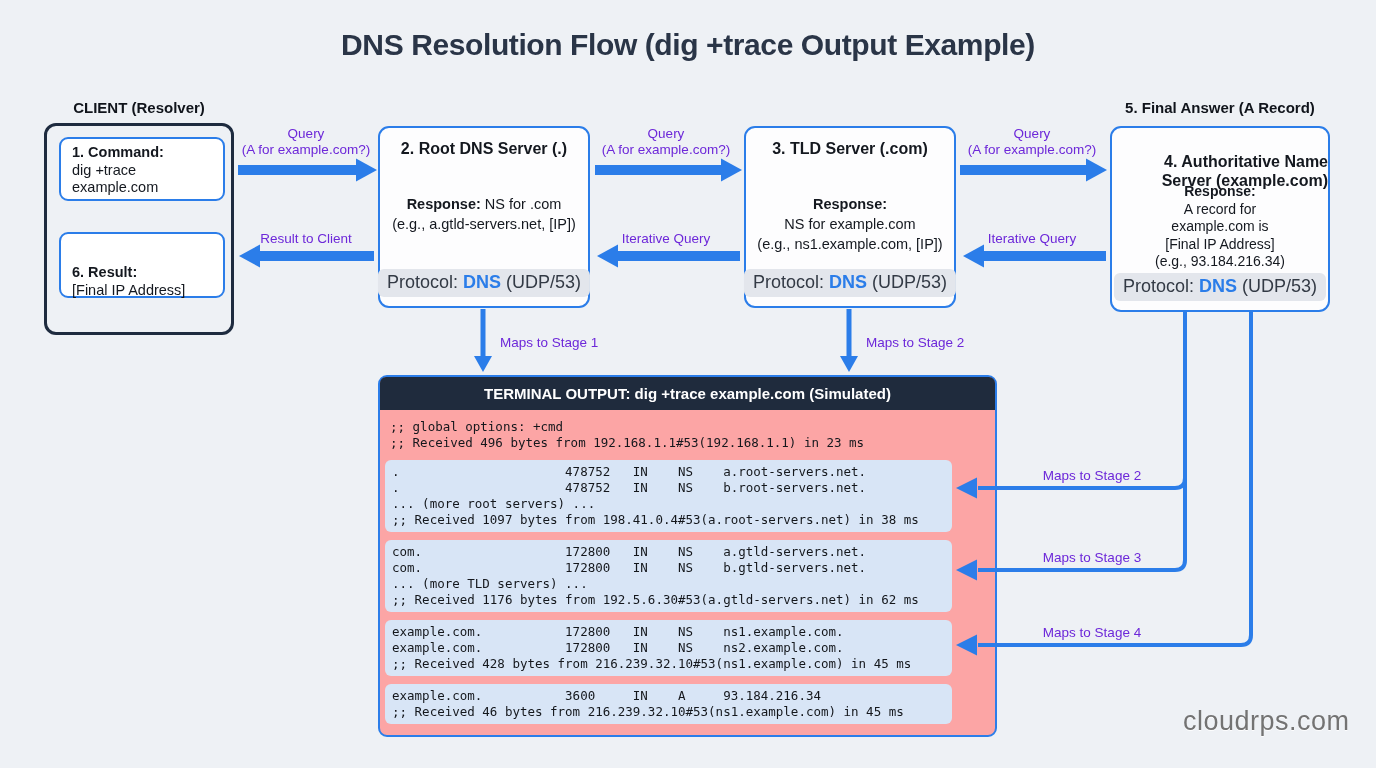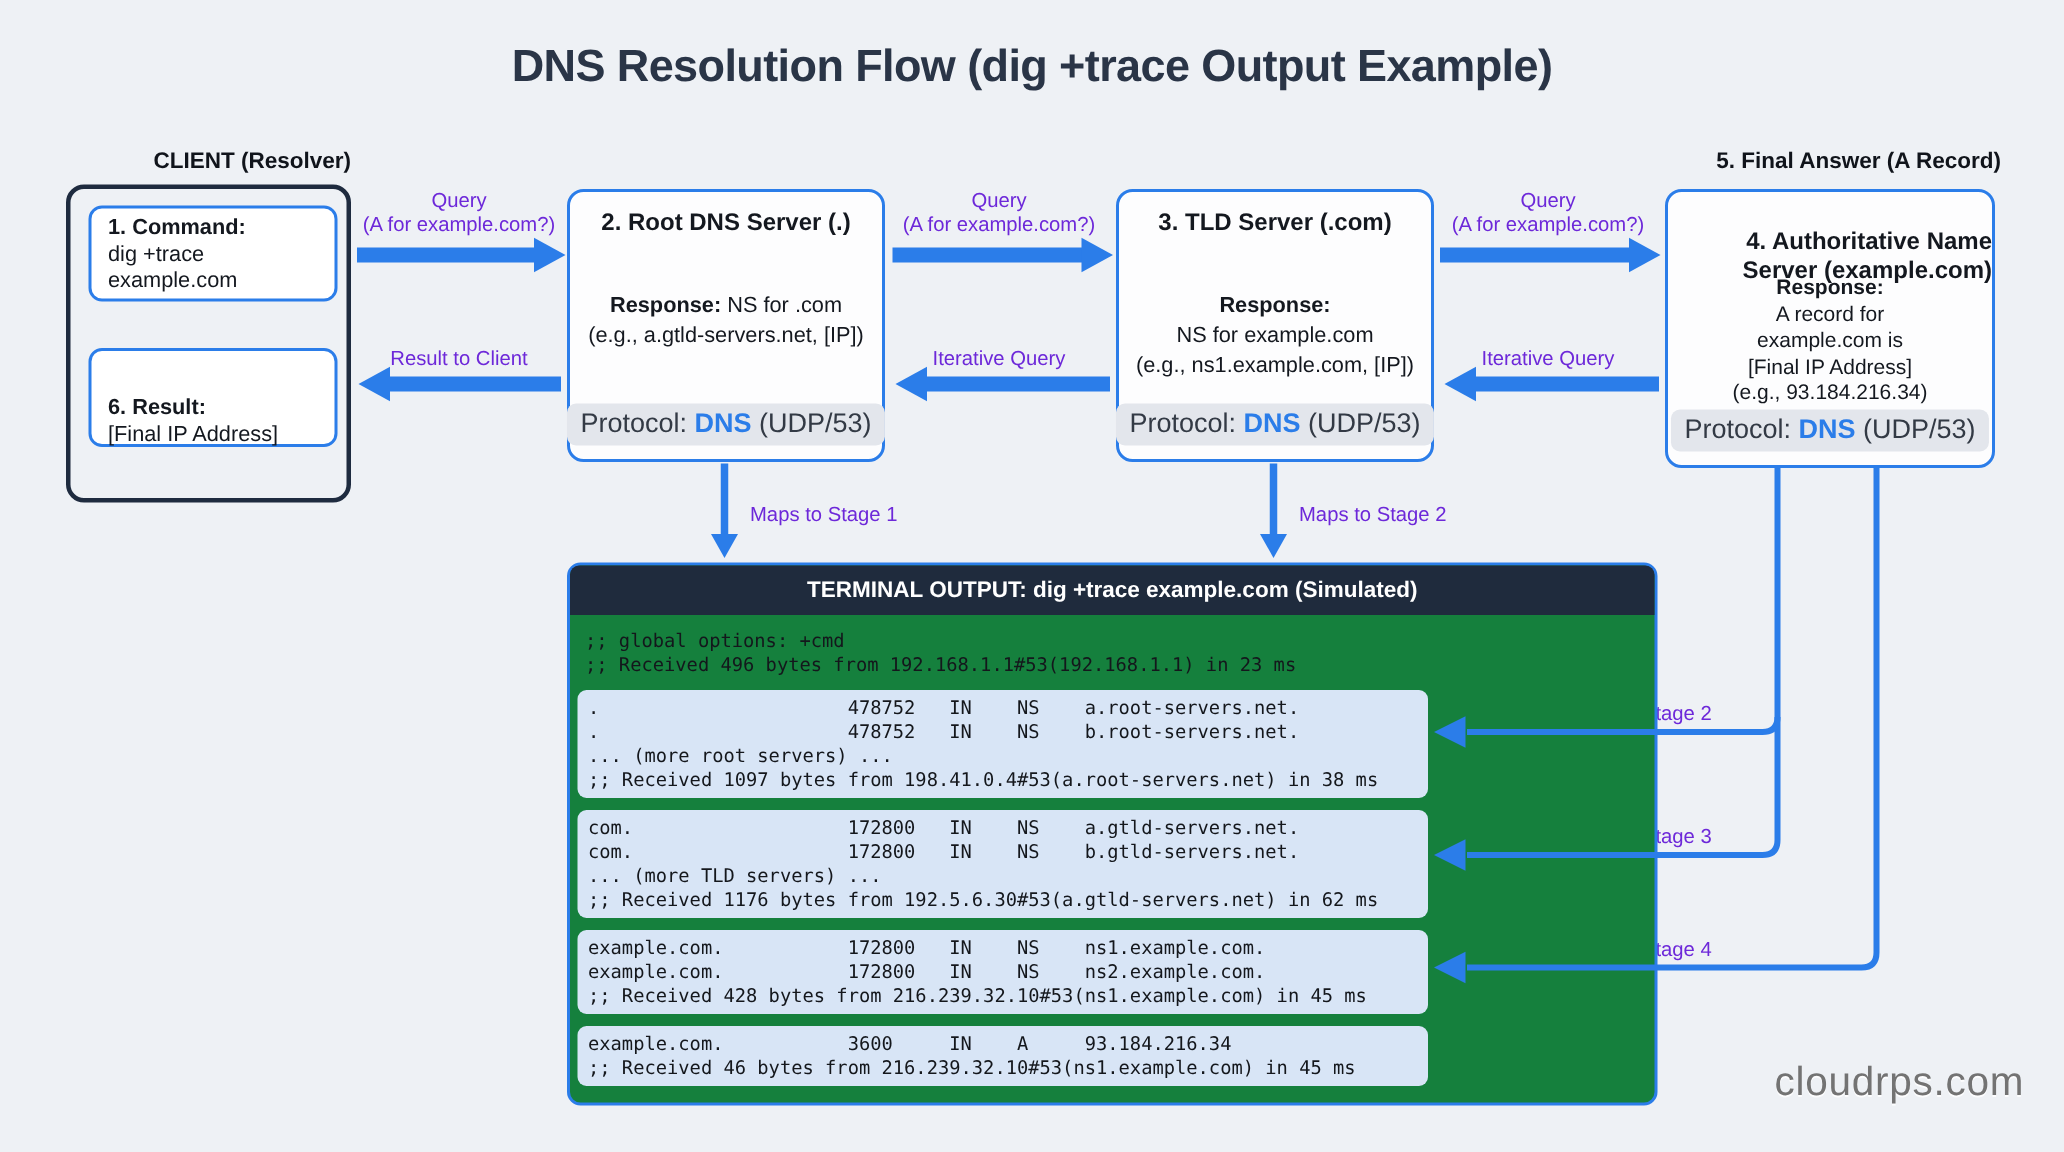--- a/index.html
+++ b/index.html
@@ -4,21 +4,21 @@
 <style>
   html,body{margin:0;padding:0;background:#e9edf2;}
   .canvas{position:relative;width:1376px;height:768px;overflow:hidden;
     background:var(--background,#eef1f5);
     font-family:"Liberation Sans",sans-serif;color:#14181f;}
   .abs{position:absolute;}
 
   .page-title{top:28px;left:0;width:100%;text-align:center;
     font-size:30px;font-weight:bold;color:#2a3547;letter-spacing:-0.4px;}
 
-  .section-label{font-weight:bold;font-size:15px;text-align:right;color:#10141b;}
+  .section-label{font-weight:bold;font-size:15px;text-align:center;color:#10141b;}
 
   
   .client-outer{left:44px;top:123px;width:190px;height:212px;box-sizing:border-box;
     border:3px solid #1e2b3f;border-radius:12px;background:transparent;}
   .mini{position:absolute;left:12px;width:166px;box-sizing:border-box;background:#ffffff;
     border:2px solid var(--accent-blue,#2b7de9);border-radius:9px;
     padding:5px 11px;font-size:14.5px;line-height:17.5px;}
   .mini .hd{font-weight:bold;}
   .pre-line{white-space:pre-line;}
 
@@ -30,22 +30,22 @@
   .node-response-sm{position:absolute;left:0;right:0;text-align:center;font-size:14px;line-height:17.5px;}
   .badge{position:absolute;bottom:9px;left:50%;transform:translateX(-50%);
     background:var(--badge-bg,#e3e6ec);border-radius:6px;padding:3px 9px 4px 9px;
     font-size:18px;white-space:nowrap;color:#333a45;}
   .badge .dns{color:var(--accent-blue,#2b7de9);font-weight:bold;}
 
   
   .arrow-label{position:absolute;text-align:center;font-size:13.5px;line-height:16px;color:#6d28d9;}
 
   
-  .terminal{left:378px;top:375px;width:727px;height:362px;box-sizing:border-box;
-    background:#15803d;border:2px solid var(--accent-blue,#2b7de9);border-radius:9px;}
+  .terminal{left:378px;top:375px;width:619px;height:362px;box-sizing:border-box;
+    background:#fca5a5;border:2px solid var(--accent-blue,#2b7de9);border-radius:9px;}
   .term-header{height:33px;background:var(--dark-navy,#1f2b3d);border-radius:6px 6px 0 0;
     color:#ffffff;font-weight:bold;font-size:15px;text-align:center;line-height:33px;}
   .term-body{padding-top:9px;}
   pre{margin:0;font-family:"DejaVu Sans Mono",monospace;font-size:12.5px;line-height:16px;color:#14171c;white-space:pre;}
   .intro{margin-left:10px;}
   .tblock{margin:8px 0 0 5px;width:567px;box-sizing:border-box;
     background:var(--terminal-highlight,#d8e5f6);border-radius:6px;padding:4px 0 4px 7px;}
   .tblock.first{margin-top:9px;}
 
   svg.connectors{left:0;top:0;pointer-events:none;}

